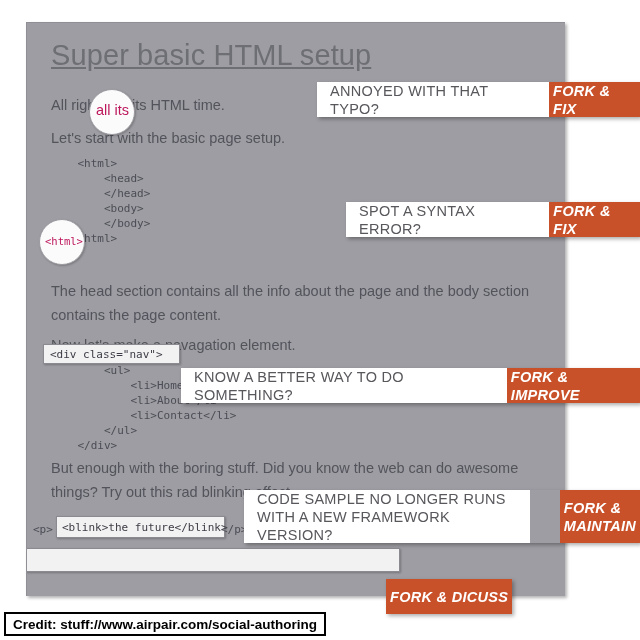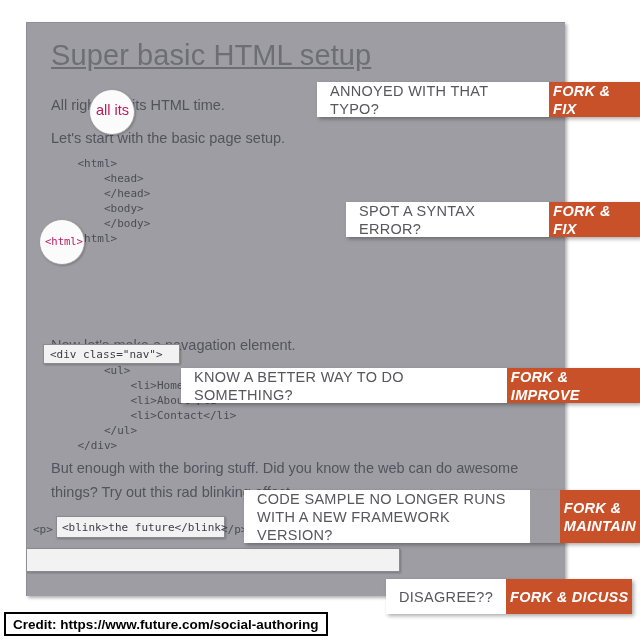--- a/index.html
+++ b/index.html
@@ -174,20 +174,21 @@
 
     <div class="para" style="top:103px;">Let's start with the basic page setup.</div>
 
     <div class="code" style="left:24px; top:133px;">    &lt;html&gt;
         &lt;head&gt;
         &lt;/head&gt;
         &lt;body&gt;
         &lt;/body&gt;</div>
     <div class="code" style="left:24px; top:208px;">    &lt;html&gt;</div>
 
+    <div class="para" style="top:256px;">The head  section contains all the info about the page and the body section contains the page content.</div>
 
     <div class="para" style="top:310px;">Now let's make a navagation element.</div>
 
     <div class="hl-box" style="left:16px; top:321px; width:137px; height:20px;"></div>
     <div class="hl-label" style="left:23px; top:324px;">&lt;div class="nav"&gt;</div>
     <div class="code" style="left:24px; top:340px;">        &lt;ul&gt;
             &lt;li&gt;Home&lt;/li&gt;
             &lt;li&gt;About&lt;/li&gt;
             &lt;li&gt;Contact&lt;/li&gt;
         &lt;/ul&gt;
@@ -229,19 +230,18 @@
 </div>
 
 <div class="badge multiline" style="left:244px; top:490px; height:53px;gap:30px;">
   <div class="q">CODE SAMPLE NO LONGER RUNS
 WITH A NEW FRAMEWORK VERSION?</div>
   <div class="a">FORK &amp;
 MAINTAIN</div>
 </div>
 
 <div class="badge" style="left:386px; top:579px; height:35px;">
-  <div class="q">DISAGREE??</div>
   <div class="a">FORK &amp; DICUSS</div>
 </div>
 
 <div id="credit-bar">
-  <span>Credit: https://www.future.com/social-authoring</span>
+  <span>Credit: stuff://www.airpair.com/social-authoring</span>
 </div>
 
 </body></html>

